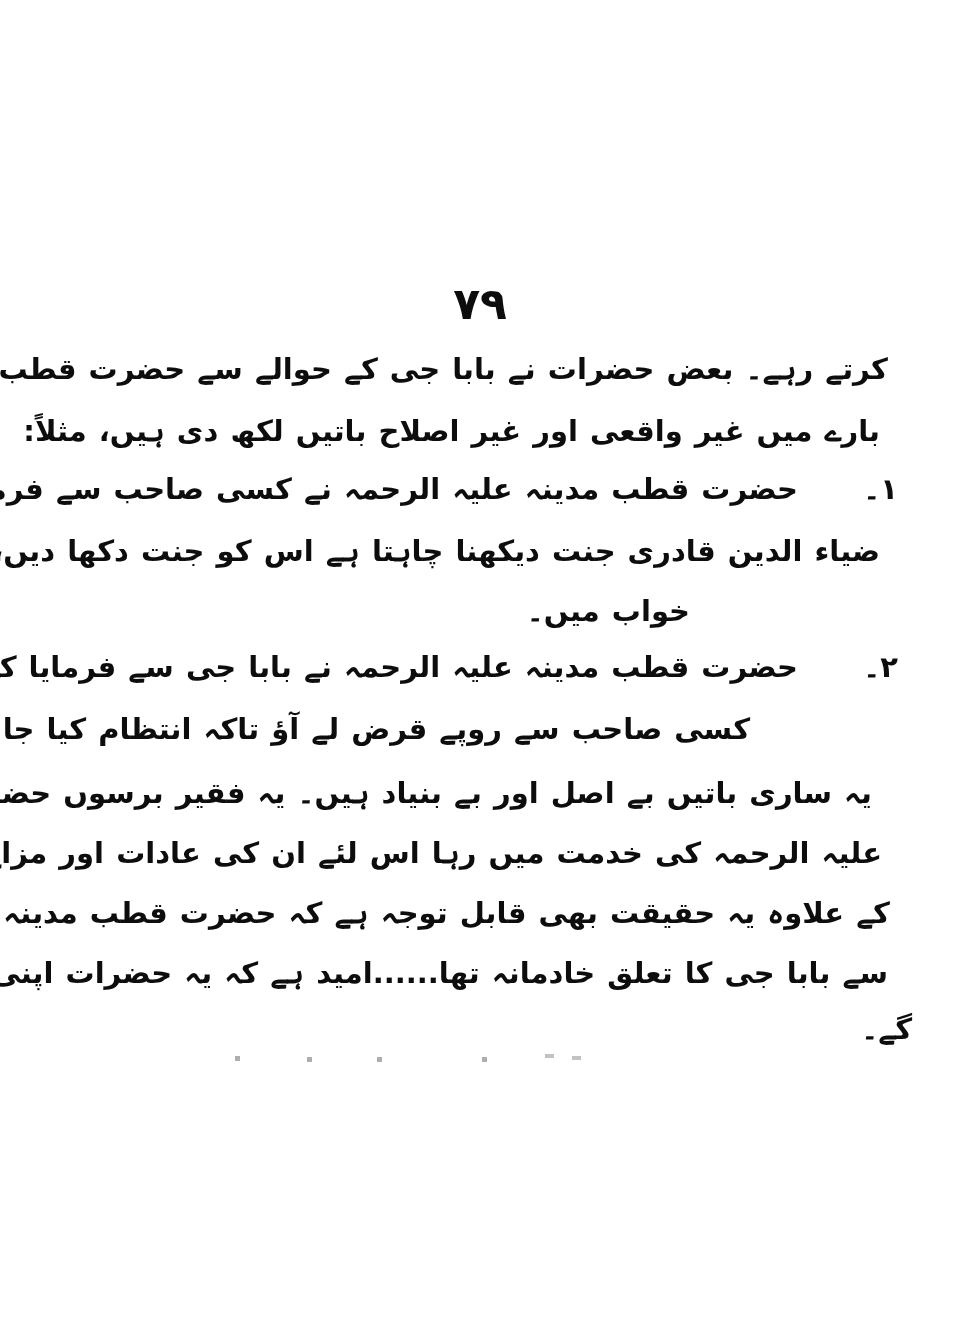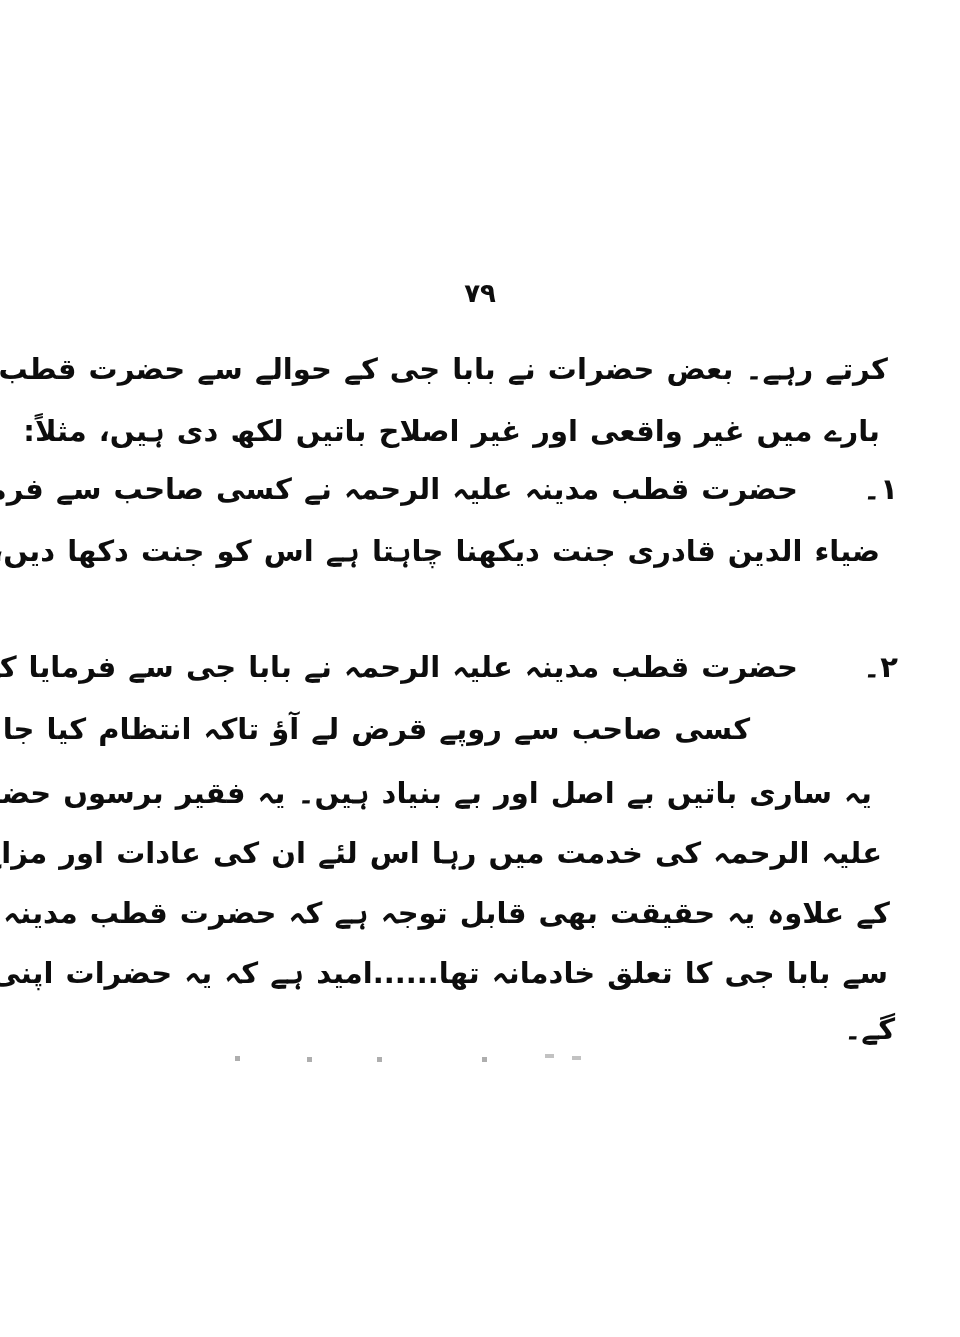--- a/index.html
+++ b/index.html
@@ -16,21 +16,21 @@
     direction: rtl;
     font-family: "DejaVu Sans", sans-serif;
     color: #0d0d0d;
   }
   .pagenum {
     position: absolute;
     top: 278px;
     left: 0;
     width: 960px;
     text-align: center;
-    font-size: 26px;
+    font-size: 44px;
     font-weight: bold;
     letter-spacing: 2px;
   }
   .ln {
     position: absolute;
     white-space: nowrap;
     font-size: 29px;
     font-weight: bold;
     direction: rtl;
     unicode-bidi: plaintext;
@@ -62,30 +62,31 @@
 <div id="page">
 
   <div class="pagenum">۷۹</div>
 
   <div class="ln" style="top:352px; right:72px;">کرتے رہے۔ بعض حضرات نے بابا جی کے حوالے سے حضرت قطب مدینہ علیہ الرحمہ کے</div>
   <div class="ln" style="top:414px; right:80px;">بارے میں غیر واقعی اور غیر اصلاح باتیں لکھ دی ہیں، مثلاً:</div>
 
   <div class="marker" style="top:472px; right:62px;">۱۔</div>
   <div class="ln" style="top:472px; right:162px;">حضرت قطب مدینہ علیہ الرحمہ نے کسی صاحب سے فرمایا کہ بابا جی سے کہنا کہ</div>
   <div class="ln" style="top:534px; right:80px;">ضیاء الدین قادری جنت دیکھنا چاہتا ہے اس کو جنت دکھا دیں، بیداری میں یا</div>
+  <div class="ln" style="top:594px; right:270px;">خواب میں۔</div>
 
   <div class="marker" style="top:650px; right:62px;">۲۔</div>
   <div class="ln" style="top:650px; right:162px;">حضرت قطب مدینہ علیہ الرحمہ نے بابا جی سے فرمایا کہ مہمان آنے والے ہیں</div>
   <div class="ln" style="top:712px; right:210px;">کسی صاحب سے روپے قرض لے آؤ تاکہ انتظام کیا جا سکے۔</div>
 
   <div class="ln" style="top:776px; right:88px;">یہ ساری باتیں بے اصل اور بے بنیاد ہیں۔ یہ فقیر برسوں حضرت قطب مدینہ</div>
   <div class="ln" style="top:836px; right:78px;">علیہ الرحمہ کی خدمت میں رہا اس لئے ان کی عادات اور مزاج سے بخوبی واقف ہے اس</div>
   <div class="ln" style="top:896px; right:70px;">کے علاوہ یہ حقیقت بھی قابل توجہ ہے کہ حضرت قطب مدینہ علیہ الرحمہ اور اُن کے خاندان</div>
   <div class="ln" style="top:956px; right:72px;">سے بابا جی کا تعلق خادمانہ تھا......امید ہے کہ یہ حضرات اپنی نگارشات میں اصلاح فرمالیں</div>
-  <div class="ln" style="top:1012px; right:65px;text-align:right;">گے۔</div>
+  <div class="ln" style="top:1012px; right:48px;text-align:right;">گے۔</div>
 
   <div class="speck" style="left:235px; top:1056px;"></div>
   <div class="speck" style="left:307px; top:1057px;"></div>
   <div class="speck" style="left:377px; top:1057px;"></div>
   <div class="speck" style="left:482px; top:1057px;"></div>
   <div class="speck wide" style="left:545px; top:1054px;"></div>
   <div class="speck wide" style="left:572px; top:1056px;"></div>
 
 </div>
 

